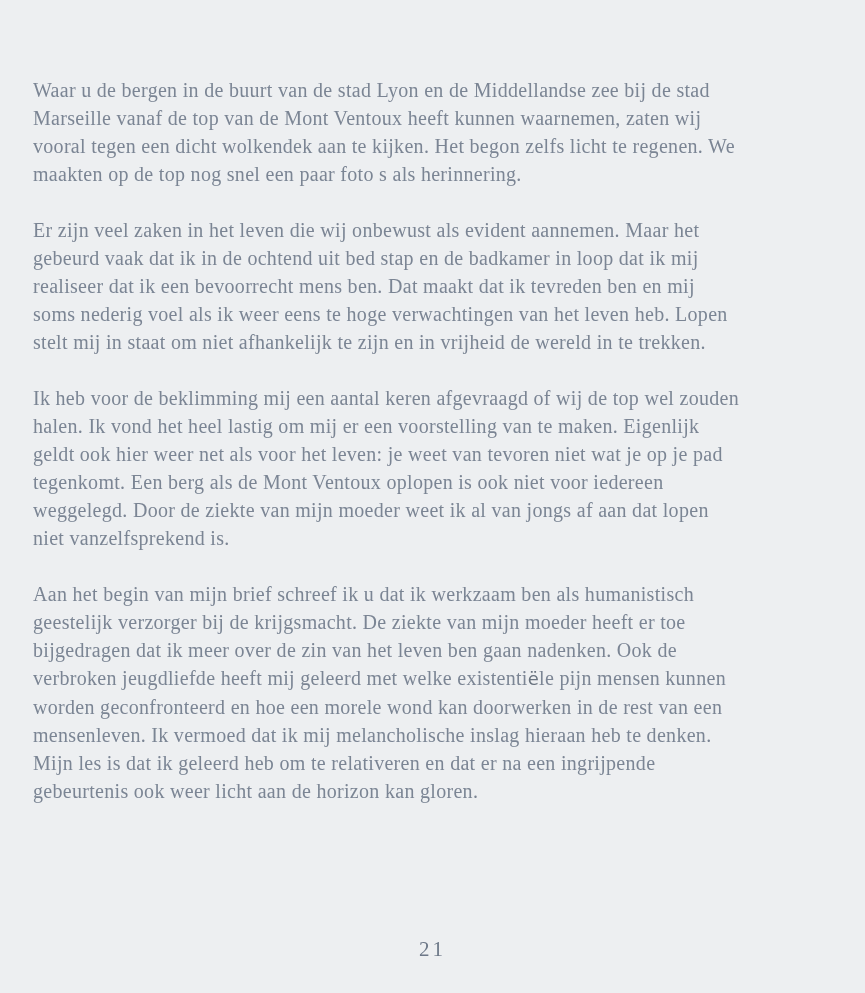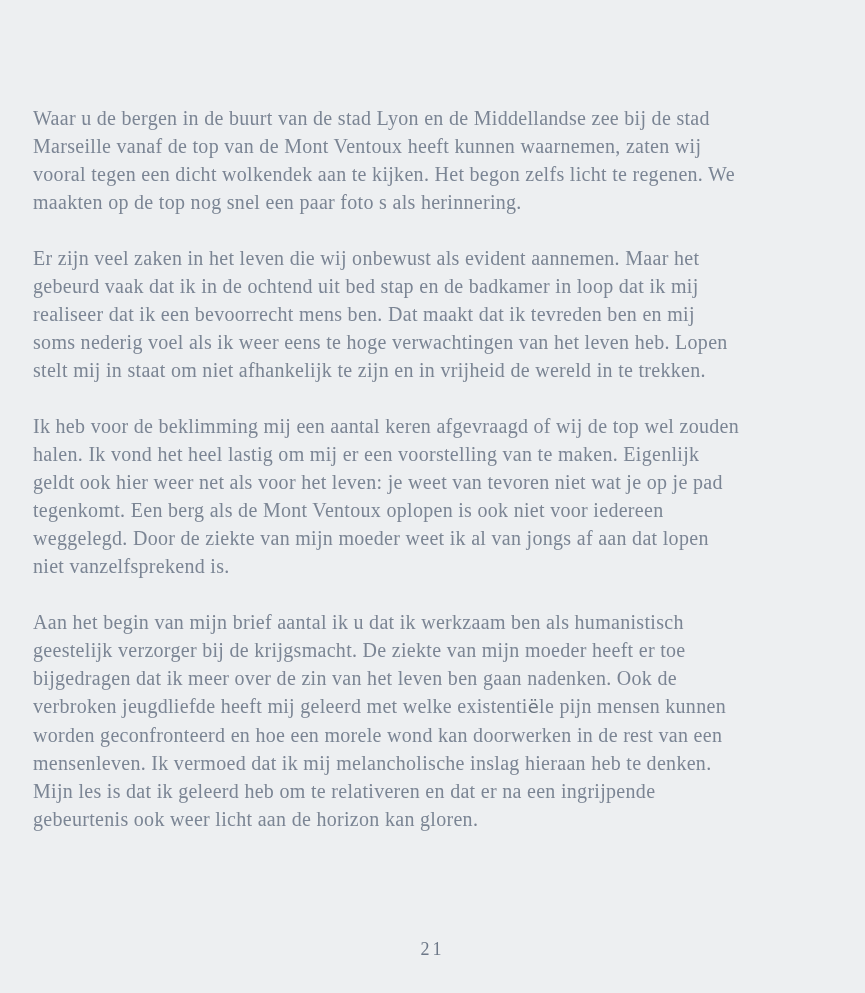--- a/index.html
+++ b/index.html
@@ -15,21 +15,21 @@
     background: var(--bg);
     position: relative;
     overflow: hidden;
     font-family: "Liberation Serif", serif;
   }
   .page {
     position: absolute;
     top: 0; left: 0;
     width: 865px;
     height: 993px;
-    padding: 104px 30px 0 33px;
+    padding: 76px 30px 0 33px;
   }
   .para {
     margin: 0 0 28px 0;
     font-size: 20px;
     line-height: 28px;
     letter-spacing: 0.3px;
     color: var(--text);
     white-space: pre-line;
     font-weight: 400;
   }
@@ -38,21 +38,21 @@
     font-size: 0.9em;
     color: #69737f;
     white-space: pre-line;
   }
   .page-number {
     position: absolute;
     top: 936px;
     left: 0;
     width: 865px;
     text-align: center;
-    font-size: 18px;
+    font-size: 21px;
     line-height: 26px;
     letter-spacing: 3px;
     color: var(--pagenum);
     font-variant: small-caps;
   }
 </style>
 </head>
 <body>
 
 <div class="page">
@@ -68,21 +68,21 @@
 soms nederig voel als ik weer eens te hoge verwachtingen van het leven heb. Lopen
 stelt mij in staat om niet afhankelijk te zijn en in vrijheid de wereld in te trekken.</p>
 
   <p class="para">Ik heb voor de beklimming mij een aantal keren afgevraagd of wij de top wel zouden
 halen. Ik vond het heel lastig om mij er een voorstelling van te maken. Eigenlijk
 geldt ook hier weer net als voor het leven: je weet van tevoren niet wat je op je pad
 tegenkomt. Een berg als de Mont Ventoux oplopen is ook niet voor iedereen
 weggelegd. Door de ziekte van mijn moeder weet ik al van jongs af aan dat lopen
 niet vanzelfsprekend is.</p>
 
-  <p class="para"><span>Aan het begin van mijn brief aantal ik u dat ik werkzaam ben als humanistisch
+  <p class="para"><span>Aan het begin van mijn brief schreef ik u dat ik werkzaam ben als humanistisch
 geestelijk verzorger bij de krijgsmacht. De ziekte van mijn moeder heeft er toe
 bijgedragen dat ik meer over de zin van het leven ben gaan nadenken. Ook de
 verbroken jeugdliefde heeft mij geleerd met welke existenti</span><span class="umlaut-fallback">ë</span><span>le pijn mensen kunnen
 worden geconfronteerd en hoe een morele wond kan doorwerken in de rest van een
 mensenleven. Ik vermoed dat ik mij melancholische inslag hieraan heb te denken.
 Mijn les is dat ik geleerd heb om te relativeren en dat er na een ingrijpende
 gebeurtenis ook weer licht aan de horizon kan gloren.</span></p>
 
   <div class="page-number">21</div>
 

